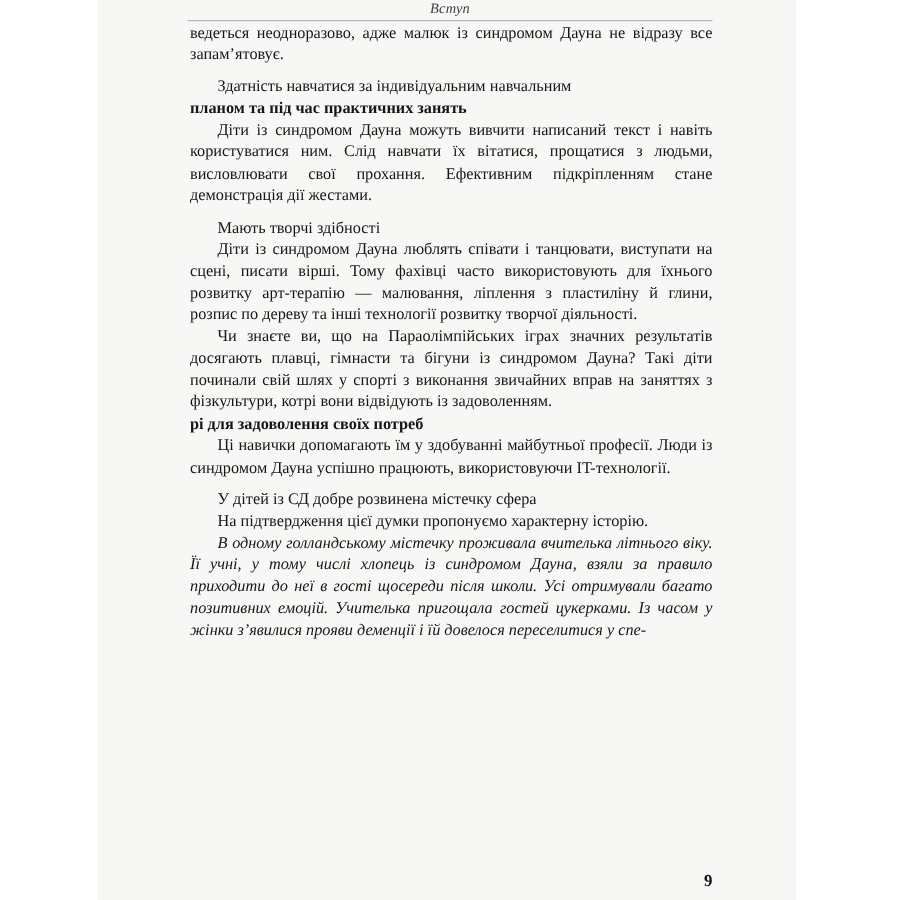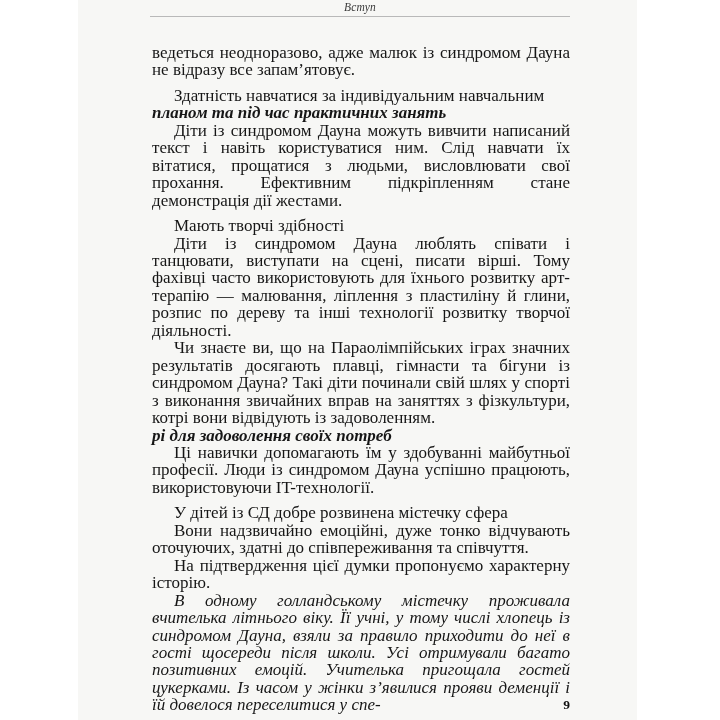--- a/index.html
+++ b/index.html
@@ -43,24 +43,24 @@
     top: 16px;
     width: 420px;
     height: 1px;
     background: #b9b9b9;
   }
 
   
   #text-column {
     position: absolute;
     left: 74px;
-    top: 44px;
+    top: 17px;
     width: 418px;
     color: #161616;
-    font-size: 17px;
+    font-size: 13px;
     line-height: 17.45px;
     text-align: justify;
     text-justify: inter-word;
     -webkit-hyphens: none;
     hyphens: none;
   }
 
   #text-column p {
     margin: 0;
     text-indent: 22px;
@@ -68,21 +68,20 @@
   #text-column p.noindent {
     text-indent: 0;
   }
   #text-column p.heading {
     font-weight: normal;
     text-indent: 22px;
   }
   #text-column p.heading-cont {
     font-weight: bold;
     text-indent: 0;
-    font-style: italic;
   }
   #text-column p.italic {
     font-style: italic;
     text-indent: 22px;
   }
   .gap-before {
     margin-top: 8px !important;
   }
 
   
@@ -123,21 +122,20 @@
 
     <p>Чи знаєте ви, що на Параолімпійських іграх значних результатів досягають плавці, гімнасти та бігуни із синдромом Дауна? Такі діти починали свій шлях у спорті з виконання звичайних вправ на заняттях з фізкультури, котрі вони відвідують із задоволенням.</p>
 
 
     <p class="heading-cont">рі для задоволення своїх потреб</p>
 
     <p>Ці навички допомагають їм у здобуванні майбутньої професії. Люди із синдромом Дауна успішно працюють, використовуючи IT-технології.</p>
 
     <p class="heading gap-before">У дітей із СД добре розвинена містечку сфера</p>
 
-    <p>Вони надзвичайно емоційні, дуже тонко відчувають оточуючих, здатні до співпереживання та співчуття.</p>
 
     <p>На підтвердження цієї думки пропонуємо характерну історію.</p>
 
     <p class="italic">В одному голландському містечку проживала вчителька літнього віку. Її учні, у тому числі хлопець із синдромом Дауна, взяли за правило приходити до неї в гості щосереди після школи. Усі отримували багато позитивних емоцій. Учителька пригощала гостей цукерками. Із часом у жінки з’явилися прояви деменції і їй довелося переселитися у спе-</p>
 
   </div>
 
   <div id="page-folio">9</div>
 
 </div>

